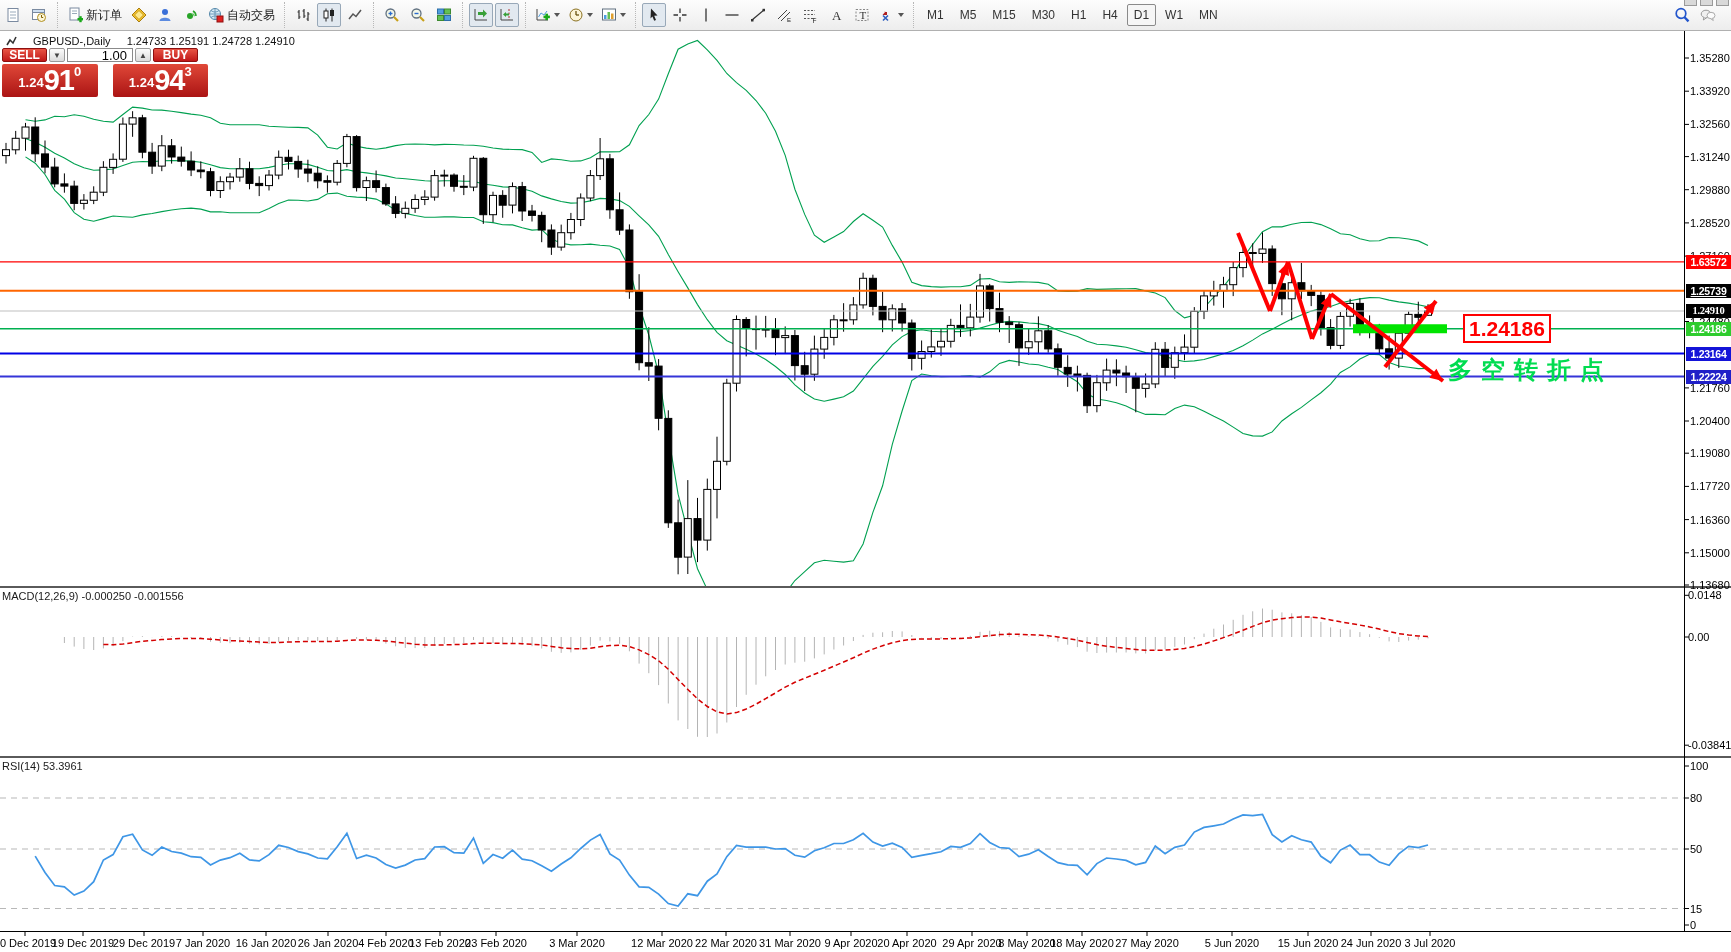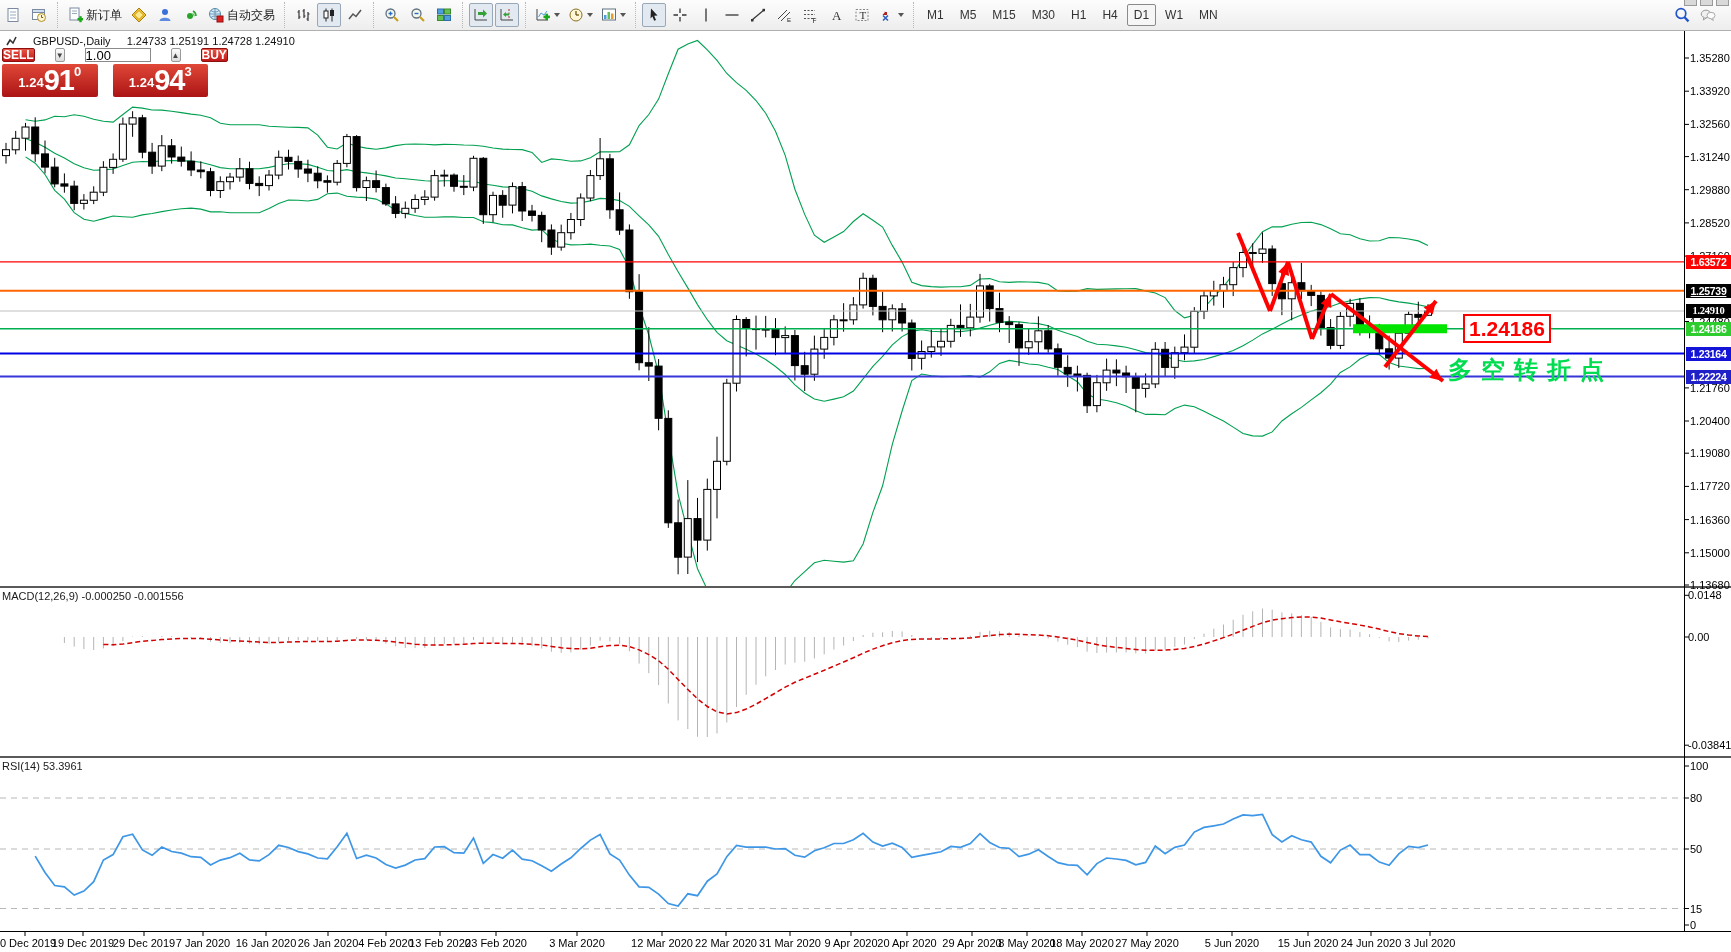--- a/index.html
+++ b/index.html
@@ -25,26 +25,26 @@
   
   #chart-svg{position:absolute;left:0;top:0;z-index:1}
   #overlay{position:absolute;left:0;top:0;width:1731px;height:952px;z-index:2;pointer-events:none}
   #overlay>*{pointer-events:auto}
   .pane-label{position:absolute;font-size:11px;color:#1a1a1a;white-space:nowrap}
   #chart-title{position:absolute;left:6px;top:35px;font-size:11px;color:#111;display:flex;align-items:center;gap:16px}
   .badge{position:absolute;left:1686px;width:45px;height:14px;font-size:10.5px;line-height:14px;
     color:#fff;text-align:center;font-weight:bold;letter-spacing:-0.3px}
   
   #trade-panel{position:absolute;left:2px;top:48px;width:206px;z-index:3}
-  #tp-row1{display:flex;align-items:stretch;height:14px;gap:20px}
+  #tp-row1{display:flex;align-items:stretch;height:14px;gap:2px}
   .tp-btn{width:45px;background:linear-gradient(#e85545,#c01818);color:#fff;font-size:12px;font-weight:bold;
     display:flex;align-items:center;justify-content:center;border:1px solid #8d1010;border-radius:2px}
   .stepper{width:16px;background:linear-gradient(#fcfcfc,#dcdcdc);border:1px solid #9a9a9a;border-radius:2px;
     display:flex;align-items:center;justify-content:center;font-size:8px;color:#444}
-  #tp-volume{width:66px;border:1px solid #8a8a8a;font-size:13px;text-align:left;padding-right:5px;
+  #tp-volume{width:66px;border:1px solid #8a8a8a;font-size:13px;text-align:right;padding-right:5px;
     font-family:"Liberation Sans",sans-serif}
   #tp-row2{display:flex;gap:15px;margin-top:2px}
   .tp-price{width:101px;height:33px;background:linear-gradient(#e04838,#ab1414);color:#fff;border-radius:2px;
     display:flex;align-items:flex-end;justify-content:center;padding-bottom:2px}
   .tp-price .small{font-size:13px;font-weight:bold;line-height:24px}
   .tp-price .big{font-size:29px;font-weight:bold;line-height:29px;letter-spacing:-1px}
   .tp-price .sup{font-size:13px;font-weight:bold;line-height:13px;align-self:flex-start;margin-top:1px}
   
   #price-box{position:absolute;left:1463px;top:314px;border:2px solid #f00;background:#fff;color:#f00;
     font-size:21px;line-height:25px;padding:0 4px;font-weight:bold;letter-spacing:0}

